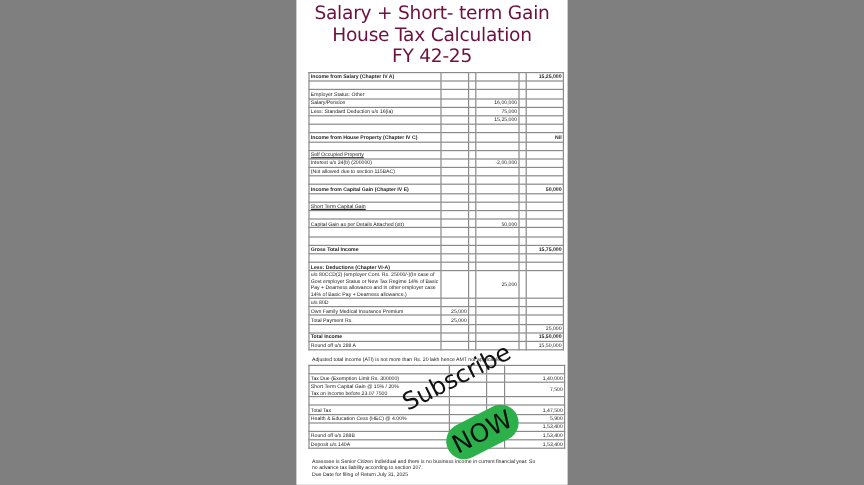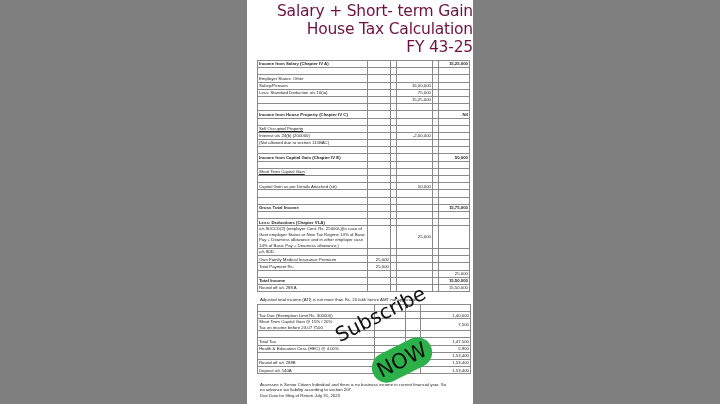--- a/index.html
+++ b/index.html
@@ -1,38 +1,38 @@
 <!DOCTYPE html>
 <html><head>
 <meta charset="utf-8">
 <style>
   html, body { margin:0; padding:0; }
   body { width:720px; height:404px; background:#7f7f7f; position:relative; overflow:hidden; font-family:"Liberation Sans", sans-serif; }
   .panel { position:absolute; left:247px; top:0; width:226px; height:404px; background:#ffffff; }
-  .title { position:absolute; left:0; top:2px; width:226px; text-align:right; color:#6d1240; font-family:"DejaVu Sans", sans-serif; font-size:15.5px; line-height:18px; letter-spacing:-0.2px; }
+  .title { position:absolute; left:0; top:2px; width:226px; text-align:center; color:#6d1240; font-family:"DejaVu Sans", sans-serif; font-size:15.5px; line-height:18px; letter-spacing:-0.2px; }
   table { border-collapse:collapse; position:absolute; font-size:4.3px; color:#222; table-layout:fixed; }
   td { border:0.6px solid #8a8a8a; padding:0 1px; height:6.2px; line-height:5.4px; overflow:hidden; white-space:nowrap; }
   td.num { text-align:right; }
   td.b { font-weight:bold; }
   td.u { text-decoration:underline; }
   td.wrap { white-space:normal; }
   .t1 { left:10px; top:60px; width:212px; }
   .t2 { left:10px; top:304px; width:213px; }
   .note { position:absolute; font-size:4.3px; color:#222; white-space:nowrap; }
   .sub { position:absolute; left:342px; top:323px; font-family:"DejaVu Sans", sans-serif; font-size:20px; color:#111; transform:rotate(-27deg); transform-origin:left bottom; }
   .now { position:absolute; left:370px; top:345px; width:64px; height:30px; background:#2bb04a; border-radius:15px; transform:rotate(-27deg); display:flex; align-items:center; justify-content:center; font-family:"DejaVu Sans", sans-serif; font-size:21px; color:#111; }
 </style>
 </head>
 <body>
 
 <div class="panel">
   <div class="title">
     <div>Salary + Short- term Gain</div>
     <div>House Tax Calculation</div>
-    <div>FY 43-25</div>
+    <div>FY 42-25</div>
   </div>
 
   <table class="t1" id="t1">
     <colgroup>
         <col style="width:110px">
         <col style="width:23px">
         <col style="width:6px">
         <col style="width:36px">
         <col style="width:6px">
         <col style="width:31px">

